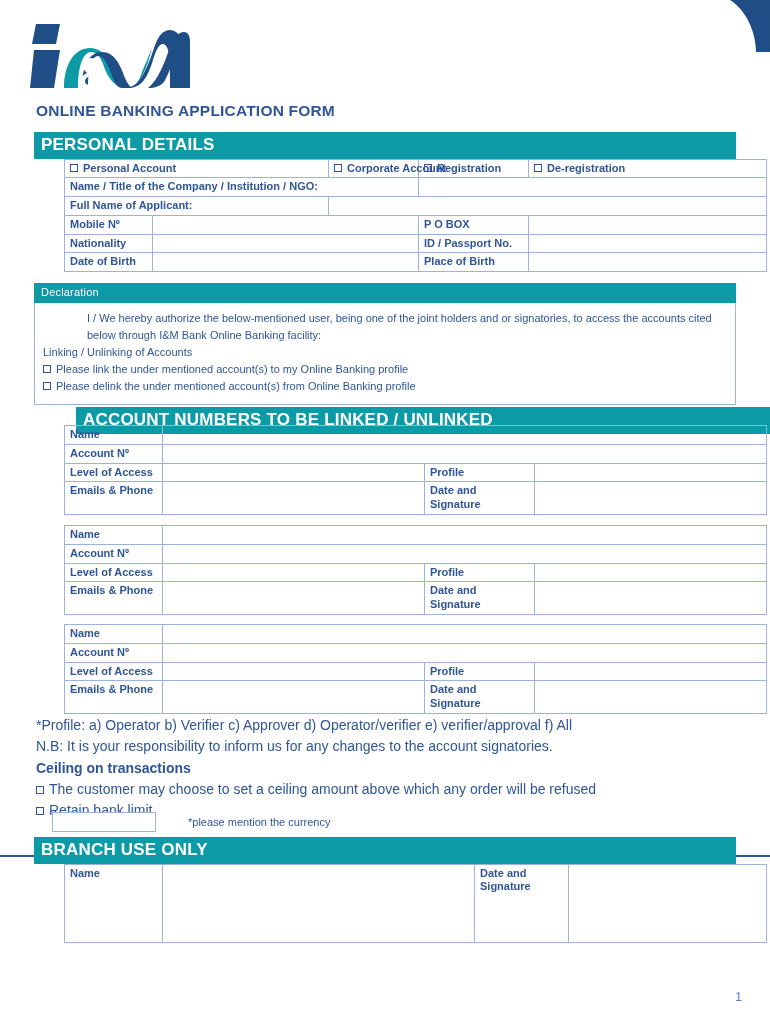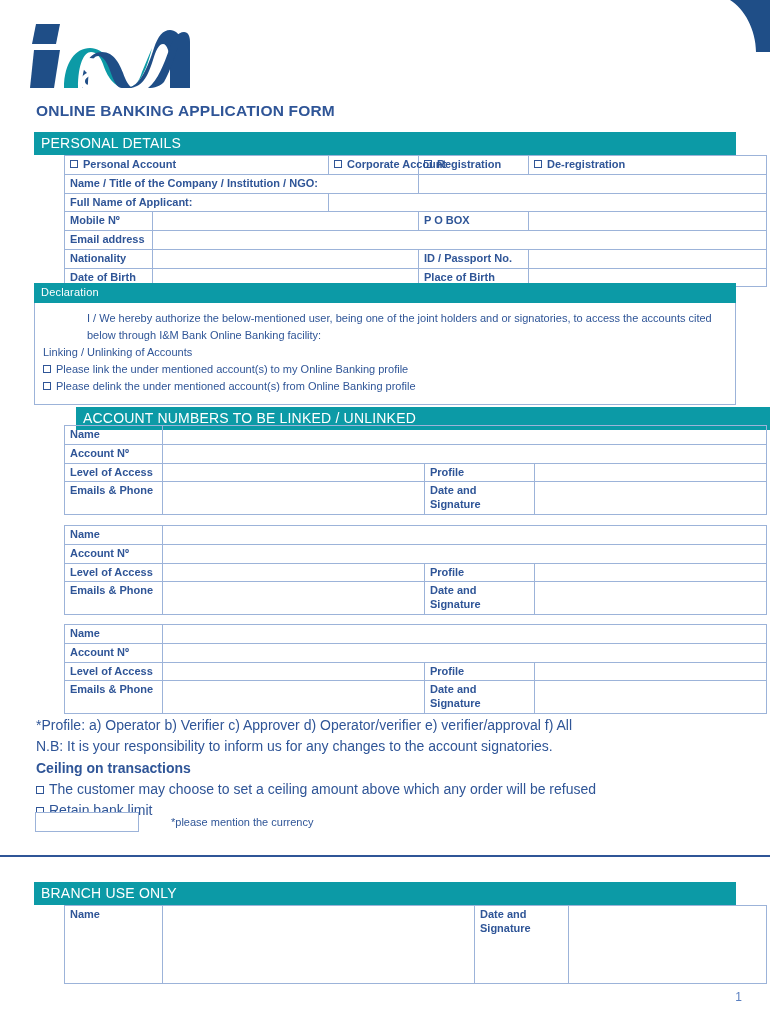--- a/index.html
+++ b/index.html
@@ -52,22 +52,22 @@
   
   .section {
     position: absolute;
     left: 34px;
     width: 702px;
     box-sizing: border-box;
   }
   .band {
     background: #0c9aa6;
     color: #ffffff;
-    font-size: 14px;
-    font-weight: normal;
+    font-size: 17px;
+    font-weight: bold;
     padding: 3px 6px 4px 7px;
     letter-spacing: 0.2px;
     line-height: 1.15;
   }
   .band.small {
     font-size: 11px;
     font-weight: normal;
   }
 
   
@@ -131,21 +131,21 @@
     left: 36px;
     width: 706px;
     font-size: 14px;
     line-height: 1.52;
     color: #2f5597;
   }
   .notes .b { font-weight: bold; }
 
   .currency-row {
     position: absolute;
-    left: 35px;
+    left: 52px;
     display: flex;
     align-items: center;
     text-align: right;
   }
   .currency-box {
     width: 104px;
     height: 20px;
     border: 1px solid #9cb3d9;
     background: #fff;
     box-sizing: border-box;
@@ -236,24 +236,20 @@
         <td colspan="2">Full Name of Applicant:</td>
         <td class="val" colspan="3"></td>
       </tr>
       <tr>
         <td>Mobile Nº</td>
         <td class="val" colspan="2"></td>
         <td>P O BOX</td>
         <td class="val"></td>
       </tr>
       <tr>
-        <td>Email address</td>
-        <td class="val" colspan="4"></td>
-      </tr>
-      <tr>
         <td>Nationality</td>
         <td class="val" colspan="2"></td>
         <td>ID / Passport No.</td>
         <td class="val"></td>
       </tr>
       <tr>
         <td>Date of Birth</td>
         <td class="val" colspan="2"></td>
         <td>Place of Birth</td>
         <td class="val"></td>
@@ -391,21 +387,21 @@
   </div>
 </div>
 
 <div class="currency-row" style="top:812px;">
   <div class="currency-box"></div>
   <div class="currency-label">*please mention the currency</div>
 </div>
 
 <div class="divider" style="top:855px;"></div>
 
-<div class="section" style="top:882px;">
+<div class="section" style="top:837px;">
   <div class="band">BRANCH USE ONLY</div>
   <table class="grid">
     <colgroup>
         <col style="width:98px">
         <col style="width:312px">
         <col style="width:94px">
         <col style="width:198px">
       </colgroup>
     <tbody>
       <tr>

